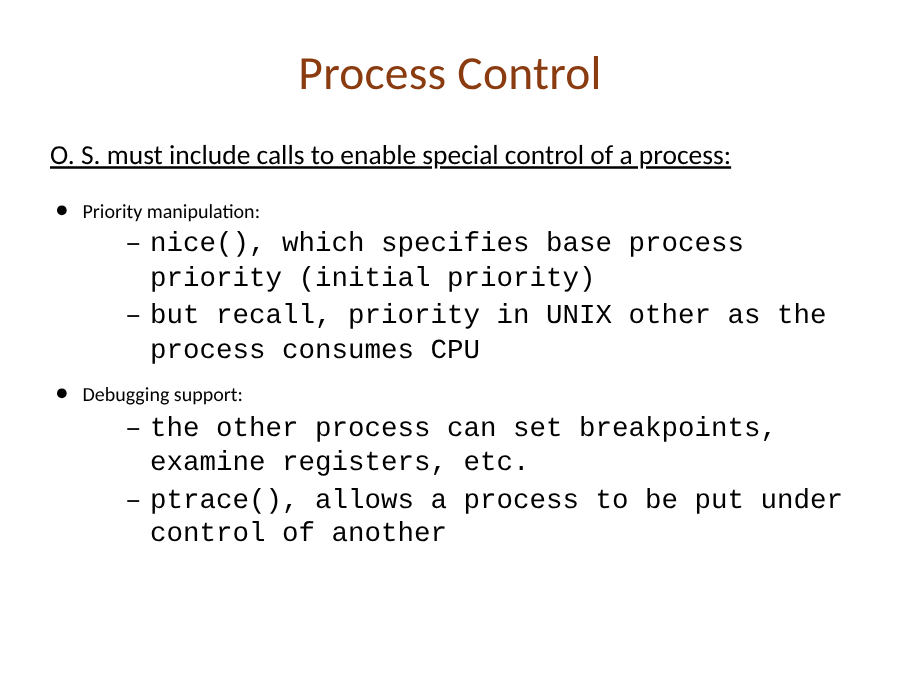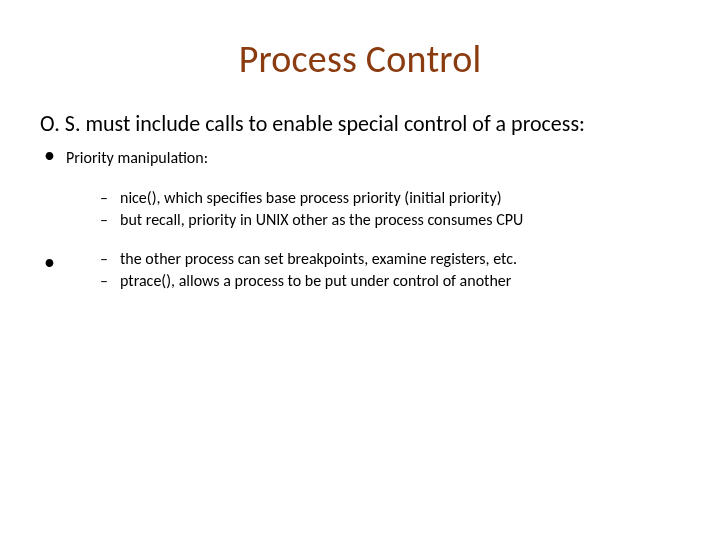--- a/index.html
+++ b/index.html
@@ -25,21 +25,22 @@
     font-weight: 400;
     margin-top: 6px;
     margin-bottom: 28px;
     letter-spacing: 0.2px;
   }
   .body {
     font-size: 22px;
     line-height: 1.25;
   }
   .intro {
-    margin: 0 0 4px 0;
+    margin: 0 0 15px 0;
+    text-decoration: underline;
   }
   ul.top {
     list-style: none;
     margin: 0;
     padding: 0;
   }
   ul.top > li {
     position: relative;
     padding-left: 26px;
     margin: 2px 0 2px 0;
@@ -50,23 +51,24 @@
     left: 4px;
     top: 0;
     font-size: 22px;
     line-height: 1.25;
   }
   ul.top > li > .lbl {
     font-size: 16px;
   }
   ul.sub {
     list-style: none;
-    margin: 19px 0 6px 0;
+    margin: 2px 0 6px 0;
     padding: 0 0 0 34px;
-    font-size: 16px;
+    font-size: 22px;
+    font-family: Liberation Mono, monospace;
   }
   ul.sub > li {
     position: relative;
     padding-left: 20px;
     margin: 2px 0;
     line-height: 1.25;
   }
   ul.sub > li::before {
     content: "–";
     position: absolute;
@@ -83,20 +85,21 @@
     <p class="intro">O. S. must include calls to enable special control of a process:</p>
     <ul class="top">
       <li>
         <span class="lbl">Priority manipulation:</span>
         <ul class="sub">
           <li>nice(), which specifies base process priority (initial priority)</li>
           <li>but recall, priority in UNIX other as the process consumes CPU</li>
         </ul>
       </li>
       <li>
+        <span class="lbl">Debugging support:</span>
         <ul class="sub">
           <li>the other process can set breakpoints, examine registers, etc.</li>
           <li>ptrace(), allows a process to be put under control of another</li>
         </ul>
       </li>
     </ul>
   </div>
 </div>
 
 </body></html>

